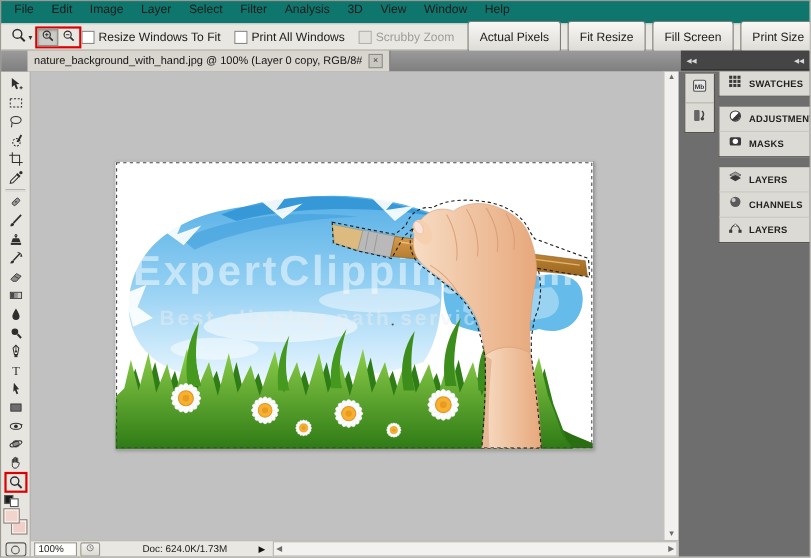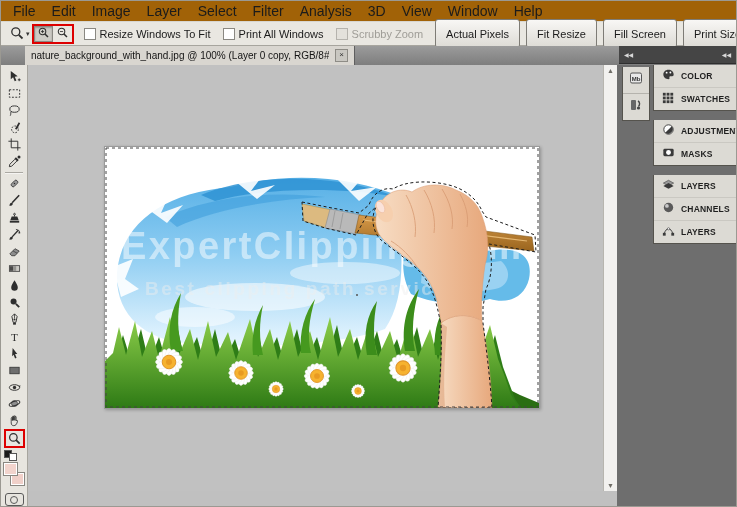--- a/index.html
+++ b/index.html
@@ -1,32 +1,32 @@
 <!DOCTYPE html>
 <html><head>
 <meta charset="utf-8">
 <style>
   html,body{margin:0;padding:0;background:#fff}
   .window{position:relative;width:737px;height:507px;background:#c0c0c0;
     font-family:"Liberation Sans",sans-serif;overflow:hidden;border:1px solid #9b9992;box-sizing:border-box;
     -webkit-user-select:none;user-select:none}
   
-  .menubar{height:20px;background:#a16207;display:flex;align-items:flex-end;padding-left:4px;
-    border-bottom:1px solid #d8d6d0;font-size:14px;color:#1b1b1b}
+  .menubar{height:20px;background:#0f766e;display:flex;align-items:flex-start;padding-left:4px;
+    border-bottom:1px solid #d8d6d0;font-size:11px;color:#1b1b1b}
   .menu-item{padding:2px 8px;cursor:default;white-space:nowrap}
   
   .optionsbar{height:23px;background:#e9e7e1;display:flex;align-items:center;
     border-bottom:1px solid #a7a59e;padding-left:8px;font-size:11px}
   .opt-tool{display:flex;align-items:center;width:32px}
   .caret{font-size:7px;color:#333;margin-left:1px}
   .red-group{display:flex;border:2px solid #dd0000;margin-left:2px;background:#e9e7e1;padding:0}
   .zbtn{width:19px;height:16px;padding:0;border:1px solid transparent;background:transparent;
     display:flex;align-items:center;justify-content:center}
   .zbtn.pressed{background:#cdcbc5;border:1px solid #8a8882;box-shadow:inset 0 1px 2px rgba(0,0,0,.25)}
-  .opt-checks{display:flex;align-items:flex-end;margin-left:10px;gap:12px}
+  .opt-checks{display:flex;align-items:flex-end;margin-left:0;gap:12px}
   .opt-check{display:flex;align-items:center;gap:4px;color:#1b1b1b;white-space:nowrap}
   .opt-check .box{width:10px;height:10px;background:#fff;border:1px solid #8a8882;flex:0 0 auto}
   .opt-check.disabled{color:#9f9d97}
   .opt-check.disabled .box{background:#e3e1db;border-color:#b5b3ad}
   .opt-buttons{display:flex;gap:6px;margin-left:12px}
   .opt-btn{height:29px;padding:0 10px;font-size:11px;color:#1b1b1b;font-family:inherit;
     background:linear-gradient(#f8f7f5,#dddbd5);border:1px solid #7e7c76;border-radius:3px;white-space:nowrap}
   
   .tabbar{height:19px;background:linear-gradient(#9b9b9b,#7e7e7e);display:flex;align-items:stretch;position:relative}
   .tab{margin-left:24px;width:330px;background:#d9d6d0;border-right:1px solid #5f5f5f;
@@ -424,48 +424,55 @@
   <path d="M197,55 L227,61 L254,66 L264,58 C268,46 278,40 288,42 C300,34 324,33 344,38 C360,42 372,52 377,64 L381,70 L430,88 L431,105 L384,97 C388,112 387,130 381,142 L378,160 L378,176 C381,200 385,230 387,261 L333,261 C335,232 337,204 336,178 C331,152 326,134 310,120 C297,108 284,100 275,92 C267,83 266,70 271,60 L262,68 L251,88 L220,81 L198,74 Z" fill="none" stroke="#1c1c1c" stroke-width="1" stroke-dasharray="3 2.5"></path>
 
   <rect x="1" y="1" width="432" height="259" fill="none" stroke="#444444" stroke-width="1" stroke-dasharray="3 3"></rect>
 </svg>
         </div>
         <div class="vscroll">
           <span>▲</span>
           <span>▼</span>
         </div>
       </div>
+      <div class="statusbar">
+        <div class="zoomfield">100%</div>
+        <div class="sb-btn" id="sb-clock">
+            <span><svg viewBox="0 0 16 16" width="10" height="10" aria-hidden="true">
+                <circle cx="8" cy="8" r="4.5" fill="none" stroke="#555" stroke-width="1"></circle>
+                <path d="M8 5.5 V8 L10 9.2" fill="none" stroke="#555" stroke-width="1"></path>
+              </svg></span>
+          </div>
+        <div class="docinfo">Doc: 624.0K/1.73M</div>
+        <div class="sb-arrow">▶</div>
+        <div class="hscroll">
+          <span>◀</span>
+          <span>▶</span>
+        </div>
+      </div>
     </div>
 
     <div class="dock">
       <div class="icon-strip" id="iconstrip">
           <div class="dock-iconbtn">
             <span><svg viewBox="0 0 16 16" width="16" height="16" aria-hidden="true">
                 <rect x="2.5" y="3" width="11" height="10" rx="1.5" fill="#e8e8e8" stroke="#555"></rect>
                 <text x="8" y="10.5" font-size="6" font-weight="bold" text-anchor="middle" fill="#333">Mb</text>
               </svg></span>
           </div>
           <div class="dock-iconbtn">
             <span><svg viewBox="0 0 16 16" width="16" height="16" aria-hidden="true">
                 <rect x="3" y="3" width="5" height="10" rx="1" fill="#666"></rect>
                 <path d="M10 4 C12 5 12 8 10.5 9.5" fill="none" stroke="#444" stroke-width="1.4"></path>
                 <circle cx="10.5" cy="11" r="1.6" fill="#444"></circle>
               </svg></span>
           </div>
         </div>
       <div class="panel-col" id="panelcol">
           <div class="panel-group">
-            <div class="panel-row">
-              <span><svg viewBox="0 0 16 16" width="15" height="15" aria-hidden="true">
-                  <path d="M8 3 C4.5 3 2.5 5.5 2.5 8 C2.5 10.8 5 13 8 13 C9 13 9.3 12.2 9 11.4 C8.7 10.5 9.2 9.8 10.2 9.8 L12 9.8 C13 9.8 13.5 9 13.5 8 C13.4 5.2 11 3 8 3 Z" fill="#3a3a3a"></path>
-                  <circle cx="6" cy="6" r="1" fill="#fff"></circle>
-                  <circle cx="10" cy="5.8" r="1" fill="#fff"></circle>
-                </svg></span>
-              <span class="panel-label">COLOR</span>
-            </div>
             <div class="panel-row">
               <span><svg viewBox="0 0 16 16" width="15" height="15" aria-hidden="true">
                   <g fill="#3a3a3a">
                     <rect x="2" y="3" width="3" height="3"></rect>
                     <rect x="6" y="3" width="3" height="3"></rect>
                     <rect x="10" y="3" width="3" height="3"></rect>
                     <rect x="2" y="7" width="3" height="3"></rect>
                     <rect x="6" y="7" width="3" height="3"></rect>
                     <rect x="10" y="7" width="3" height="3"></rect>
                     <rect x="2" y="11" width="3" height="3"></rect>

